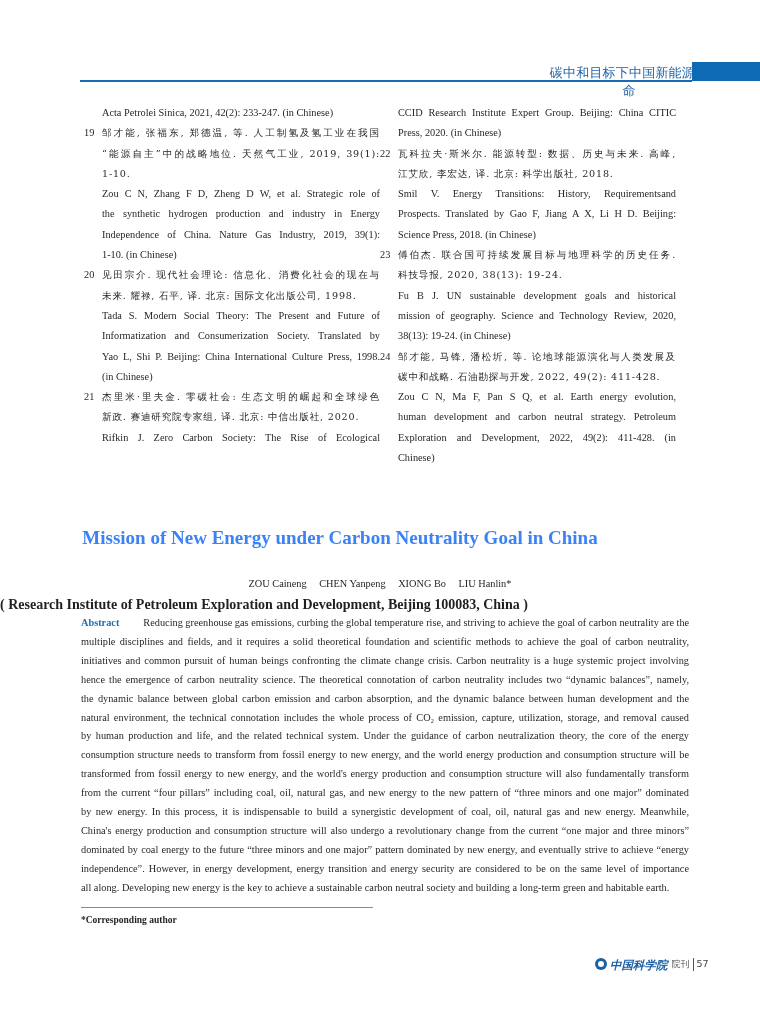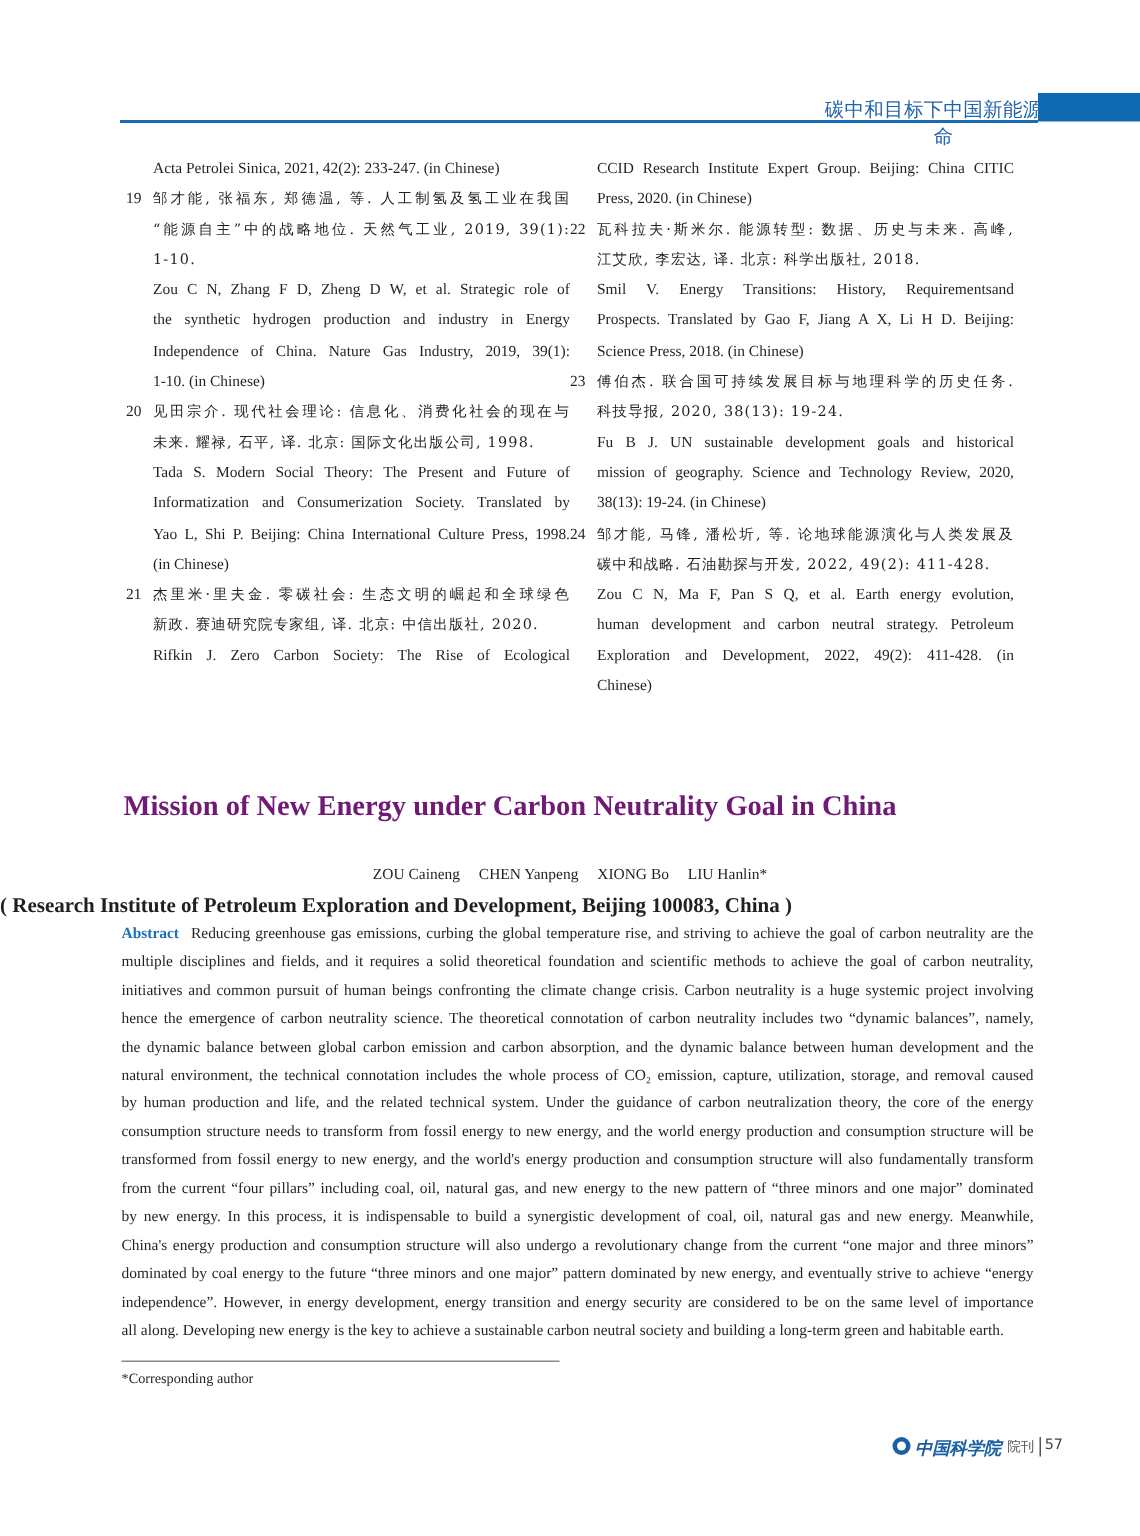--- a/index.html
+++ b/index.html
@@ -18,33 +18,33 @@
   .col.left { left: 84px; }
   .col.right { left: 380px; }
   .ref { position: relative; padding-left: 18px; }
   .ref-num { position: absolute; left: 0; top: 0; }
   .ref-line { display: block; text-align: justify; text-align-last: justify; white-space: nowrap; }
   .ref-line.last { text-align-last: left; }
   .zh { font-family: "DejaVu Serif", serif; font-size: 9.6px; letter-spacing: 0.8px; }
 
   .title {
     position: absolute; left: 0; width: 680px; top: 527px; text-align: center;
-    font-family: "Liberation Serif", serif; font-weight: bold; font-size: 19px; color: #701a75;
+    font-family: "Liberation Serif", serif; font-weight: bold; font-size: 19px; color: #3b82f6;
   }
   .authors { position: absolute; left: 0; width: 760px; top: 578px; text-align: center; font-size: 10.3px; }
   .authors span { margin: 0 5px; }
   .affil { position: absolute; left: 0; width: 760px; top: 597px; text-align: left; font-size: 14px; font-weight: bold; }
 
   .abstract { position: absolute; left: 81px; top: 614px; width: 608px; font-size: 10.3px; line-height: 18.9px; text-align: justify; }
   .abstract .aline { display: block; text-align: justify; text-align-last: justify; white-space: nowrap; }
   .abstract .aline.last { text-align-last: left; }
-  .abstract-label { color: #1b6fb5; font-weight: bold; margin-right: 8px; }
+  .abstract-label { color: #1b6fb5; font-weight: bold; margin-right: 24px; }
 
   .foot-rule { position: absolute; left: 81px; top: 907px; width: 292px; height: 1px; background: #888; }
-  .footnote { position: absolute; left: 81px; top: 915px; font-size: 9.5px; }
+  .footnote { position: absolute; left: 81px; top: 915px; font-size: 9.5px; font-weight: bold; }
 
   .footer { position: absolute; left: 595px; top: 958px; height: 16px; display: flex; align-items: flex-start; }
   .logo-circle { width: 12px; height: 12px; border-radius: 50%; background: #1b5fa5; margin-right: 3px; position: relative; }
   .logo-circle::after { content: ""; position: absolute; left: 3px; top: 3px; width: 6px; height: 6px; border-radius: 50%; background: #fff; }
   .logo-text { font-family: "DejaVu Serif", serif; font-weight: bold; font-style: italic; color: #1b5fa5; font-size: 11.5px; }
   .journal-sub { font-family: "DejaVu Sans", sans-serif; font-size: 9px; color: #555; margin-left: 4px; }
   .footer-sep { width: 1px; height: 13px; background: #555; margin: 0 3px; }
   .page-num { font-family: "DejaVu Sans", sans-serif; font-size: 9.5px; color: #444; }
 </style>
 </head>

